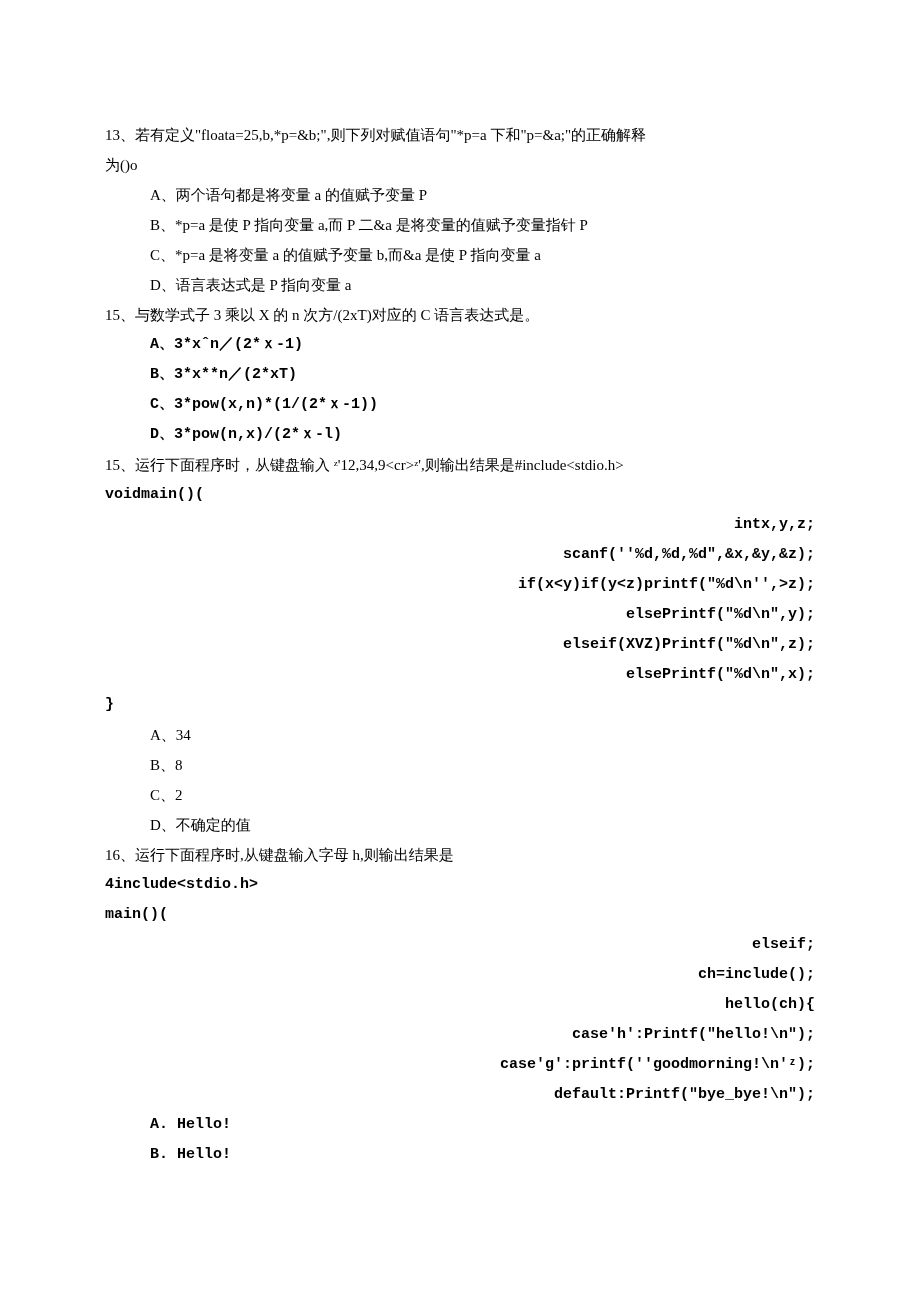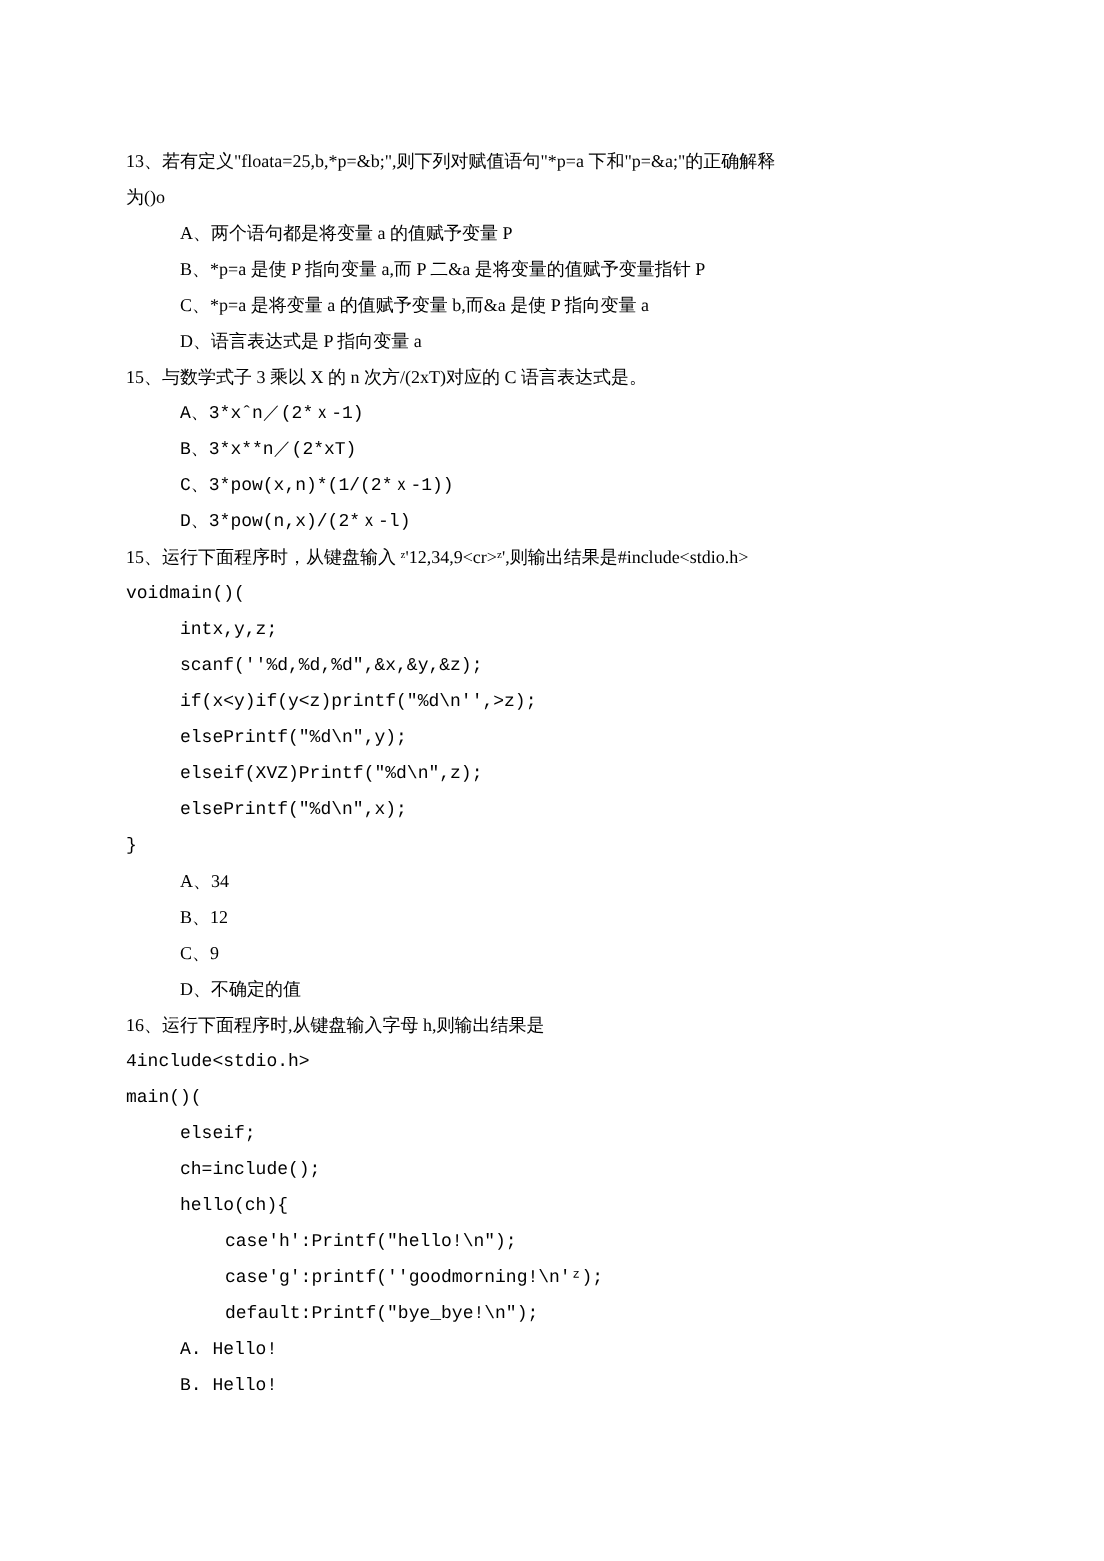--- a/index.html
+++ b/index.html
@@ -8,31 +8,33 @@
     line-height: 2.0;
     color: #000;
     background: #fff;
     margin: 0;
     padding: 120px 105px 60px 105px;
     width: 920px;
     box-sizing: border-box;
   }
   .mono {
     font-family: "Courier New", monospace;
+    font-weight: bold;
   }
   .q-line {
     margin: 0;
   }
   .opt {
     padding-left: 3em;
     margin: 0;
   }
   .code-line {
     padding-left: 3em;
     margin: 0;
+    text-align: right;
   }
   .no-indent {
     padding-left: 0;
     margin: 0;
   }
 </style>
 </head>
 <body>
 
 <p class="q-line">13、若有定义"floata=25,b,*p=&amp;b;",则下列对赋值语句"*p=a 下和"p=&amp;a;"的正确解释</p>
@@ -51,22 +53,22 @@
 <p class="q-line">15、运行下面程序时，从键盘输入 ᶻ'12,34,9&lt;cr&gt;ᶻ',则输出结果是#include&lt;stdio.h&gt;</p>
 <p class="no-indent mono">voidmain()(</p>
 <p class="code-line mono">intx,y,z;</p>
 <p class="code-line mono">scanf(''%d,%d,%d",&amp;x,&amp;y,&amp;z);</p>
 <p class="code-line mono">if(x&lt;y)if(y&lt;z)printf("%d\n'',&gt;z);</p>
 <p class="code-line mono">elsePrintf("%d\n",y);</p>
 <p class="code-line mono">elseif(XVZ)Printf("%d\n",z);</p>
 <p class="code-line mono">elsePrintf("%d\n",x);</p>
 <p class="no-indent mono">}</p>
 <p class="opt">A、34</p>
-<p class="opt">B、12</p>
-<p class="opt">C、9</p>
+<p class="opt">B、8</p>
+<p class="opt">C、2</p>
 <p class="opt">D、不确定的值</p>
 
 <p class="q-line">16、运行下面程序时,从键盘输入字母 h,则输出结果是</p>
 <p class="no-indent mono">4include&lt;stdio.h&gt;</p>
 <p class="no-indent mono">main()(</p>
 <p class="code-line mono">elseif;</p>
 <p class="code-line mono">ch=include();</p>
 <p class="code-line mono">hello(ch){</p>
 <p class="code-line mono" style="padding-left:5.5em">case'h':Printf("hello!\nʺ);</p>
 <p class="code-line mono" style="padding-left:5.5em">case'g':printf(''goodmorning!\n'ᶻ);</p>

